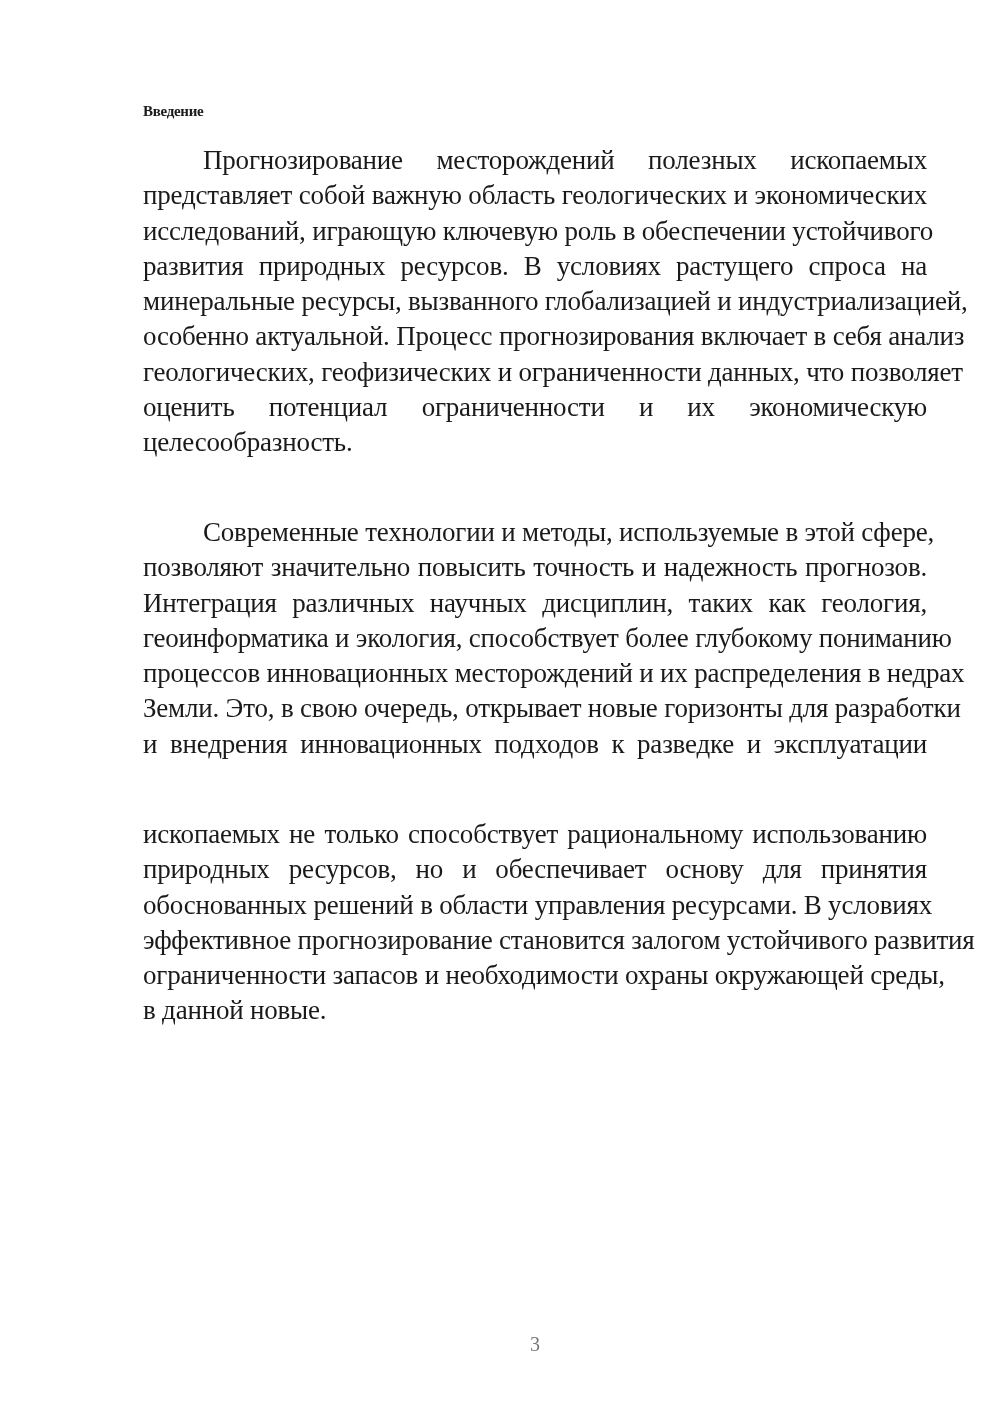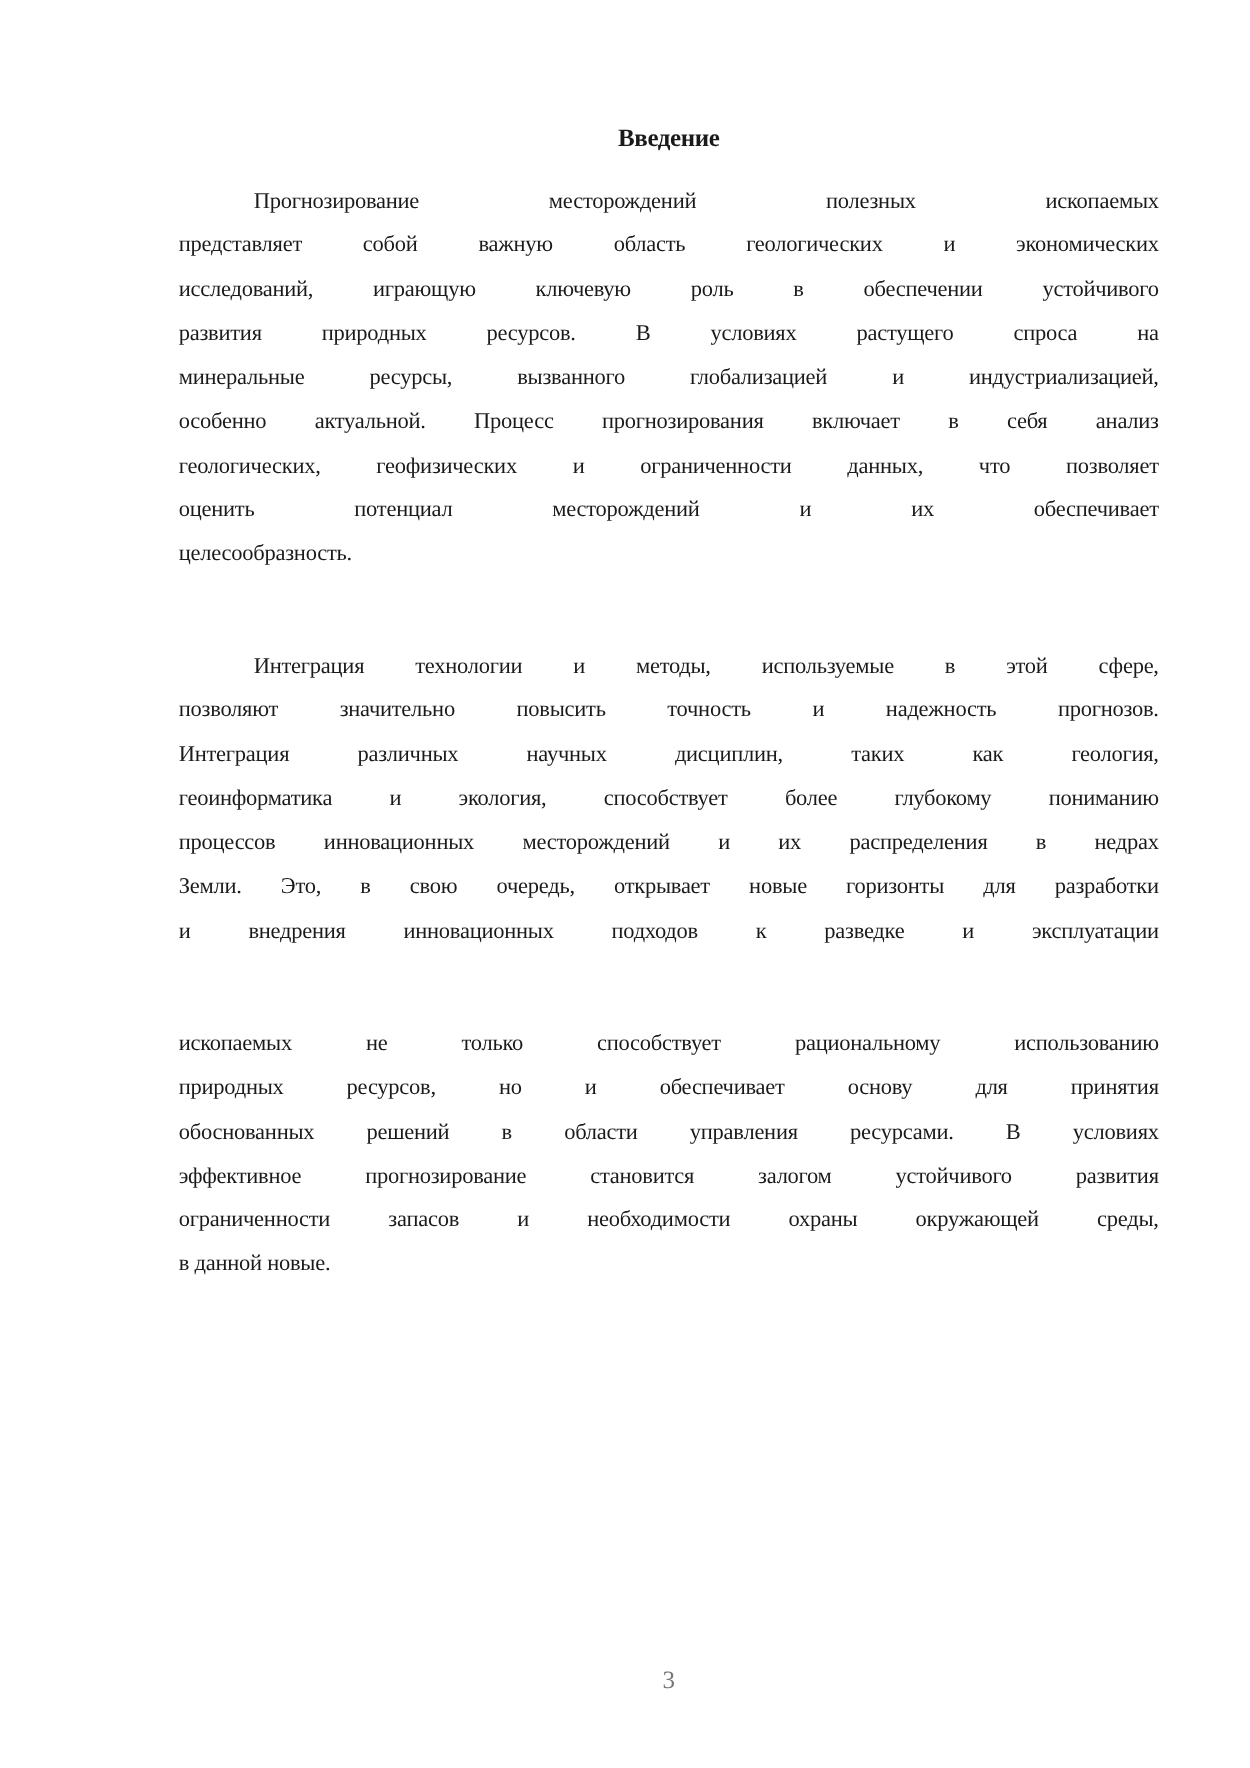--- a/index.html
+++ b/index.html
@@ -1,22 +1,22 @@
 <!DOCTYPE html>
 <html><head>
 <meta charset="utf-8">
 <style>
   html, body { margin: 0; padding: 0; background: #ffffff; }
   body { width: 1000px; height: 1414px; position: relative; overflow: hidden;
          font-family: "Liberation Serif", "DejaVu Serif", serif; color: #1a1a1a; }
   .page { position: absolute; left: 0; top: 0; width: 1000px; height: 1414px; background: #fff; }
-  .title { position: absolute; top: 96px; left: 143px; width: 784px; text-align: center;
-           font-weight: bold; font-size: 20px; line-height: 30px; letter-spacing: -0.3px; }
+  .title { position: absolute; top: 96px; left: 143px; width: 784px; 
+           font-weight: bold; font-size: 15px; line-height: 30px; letter-spacing: -0.3px; }
   .para { position: absolute; left: 143px; width: 784px; }
-  .line { display: block; font-size: 18px; line-height: 35.3px; height: 35.3px;
+  .line { display: block; font-size: 27px; line-height: 35.3px; height: 35.3px;
           text-align: justify; text-align-last: justify; white-space: nowrap; letter-spacing: -0.2px; }
   .line.indent { padding-left: 60px; }
   .line.last { text-align-last: left; }
   .p1 { top: 143px; }
   .p2 { top: 515px; }
   .p3 { top: 817px; }
   .page-number { position: absolute; top: 1333px; left: 500px; width: 70px; text-align: center;
                  font-size: 20px; color: #777; }
 </style>
 </head>
@@ -26,26 +26,26 @@
   <div class="title">Введение</div>
 
   <div class="para p1">
     <span class="line indent">Прогнозирование месторождений полезных ископаемых</span>
     <span class="line">представляет собой важную область геологических и экономических</span>
     <span class="line">исследований, играющую ключевую роль в обеспечении устойчивого</span>
     <span class="line">развития природных ресурсов. В условиях растущего спроса на</span>
     <span class="line">минеральные ресурсы, вызванного глобализацией и индустриализацией,</span>
     <span class="line">особенно актуальной. Процесс прогнозирования включает в себя анализ</span>
     <span class="line">геологических, геофизических и ограниченности данных, что позволяет</span>
-    <span class="line">оценить потенциал месторождений и их обеспечивает</span>
+    <span class="line">оценить потенциал ограниченности и их экономическую</span>
     <span class="line last">целесообразность.</span>
   </div>
 
   <div class="para p2">
-    <span class="line indent">Интеграция технологии и методы, используемые в этой сфере,</span>
+    <span class="line indent">Современные технологии и методы, используемые в этой сфере,</span>
     <span class="line">позволяют значительно повысить точность и надежность прогнозов.</span>
     <span class="line">Интеграция различных научных дисциплин, таких как геология,</span>
     <span class="line">геоинформатика и экология, способствует более глубокому пониманию</span>
     <span class="line">процессов инновационных месторождений и их распределения в недрах</span>
     <span class="line">Земли. Это, в свою очередь, открывает новые горизонты для разработки</span>
     <span class="line">и внедрения инновационных подходов к разведке и эксплуатации</span>
   </div>
 
   <div class="para p3">
     <span class="line">ископаемых не только способствует рациональному использованию</span>

